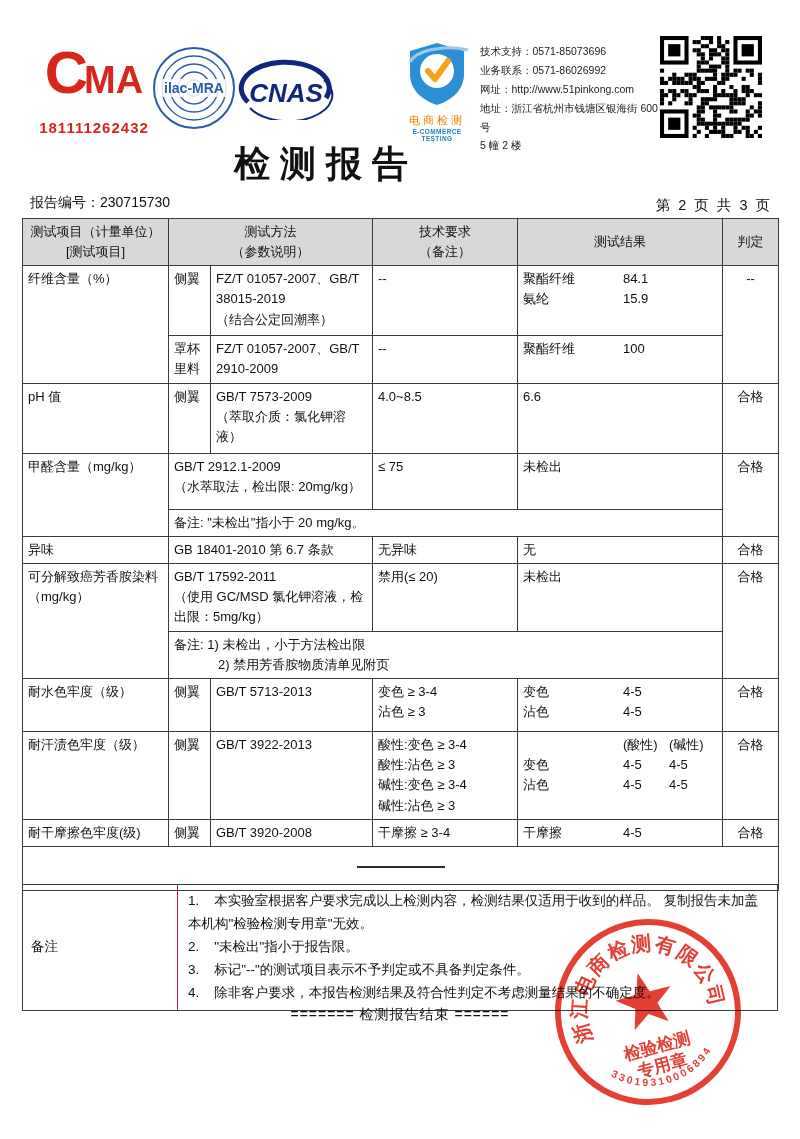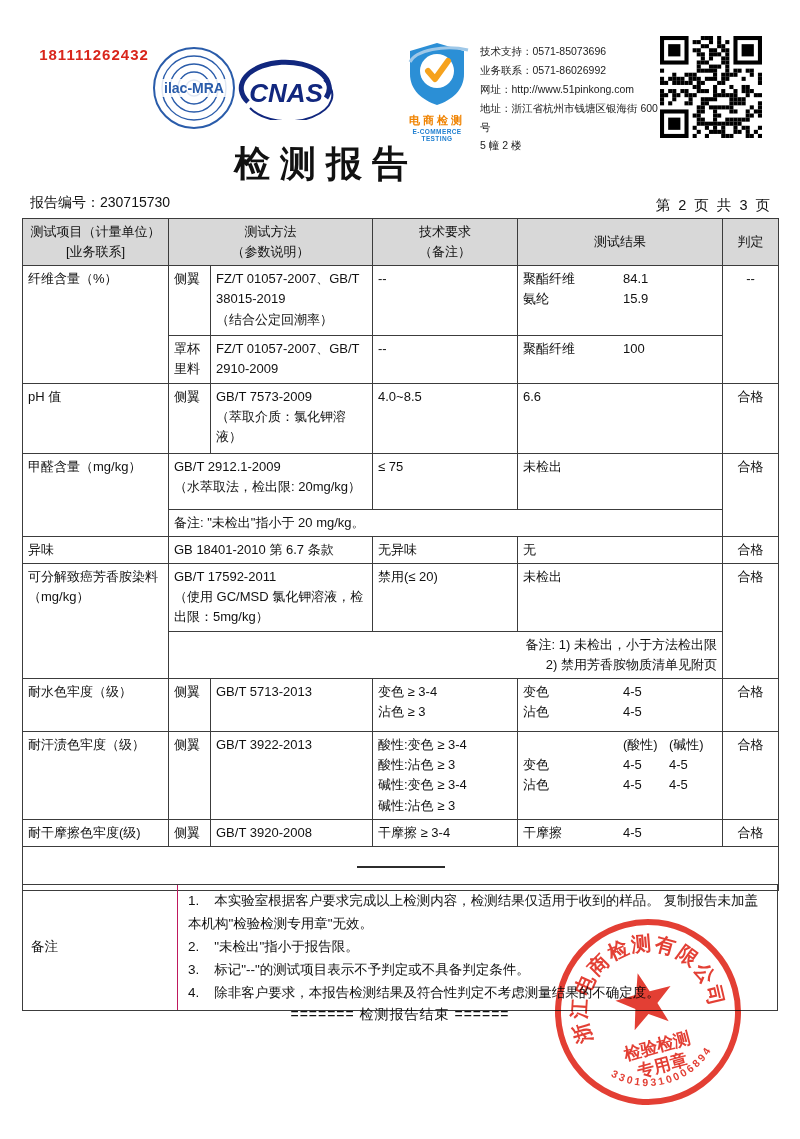--- a/index.html
+++ b/index.html
@@ -12,21 +12,21 @@
   .cma-letters{font-weight:bold;line-height:58px;white-space:nowrap;}
   .cma-c{font-size:60px;letter-spacing:-4px;}
   .cma-ma{font-size:38px;}
   .cma-num{font-size:15px;font-weight:bold;letter-spacing:1px;margin-top:2px;}
 
   .ilac{position:absolute;left:152px;top:46px;width:84px;height:84px;}
   .cnas{position:absolute;left:238px;top:58px;width:96px;height:62px;}
   .accr{position:absolute;left:340px;top:44px;width:56px;font-size:9px;line-height:1.55;
         color:#3f4a66;font-family:"Liberation Serif",serif;}
   .shield{position:absolute;left:398px;top:40px;width:78px;text-align:center;}
-  .shield-cn{color:#f08300;font-weight:bold;font-size:11px;letter-spacing:3px;margin-top:1px;}
+  .shield-cn{color:#f08300;font-weight:normal;font-size:11px;letter-spacing:3px;margin-top:1px;}
   .shield-en{color:#1f7fd0;font-weight:bold;font-size:6.5px;letter-spacing:.4px;}
 
   .contact{position:absolute;left:480px;top:42px;width:185px;font-size:10.5px;
            line-height:1.8;color:#222;}
   .qr{position:absolute;left:660px;top:36px;width:102px;height:102px;}
 
   
   .title{position:absolute;top:140px;left:0;width:652px;text-align:center;
          font-family:"Liberation Serif",serif;font-size:36px;font-weight:bold;letter-spacing:10px;}
   .report-no{position:absolute;top:194px;left:30px;font-size:14px;}
@@ -38,21 +38,21 @@
   table.rep th,table.rep td{border:1px solid #3c3c3c;padding:3px 5px;vertical-align:top;
             line-height:1.55;word-break:break-word;}
   table.rep th{background:#d8d8d8;font-weight:normal;text-align:center;vertical-align:middle;}
   td.c-verdict{text-align:center;}
   td.c-sample{padding:3px 4px;}
   .res-line{display:flex;}
   .res-n{flex:0 0 100px;}
   .res-v{flex:0 0 46px;}
   tr.h-head{height:47px;} tr.h-fa{height:70px;} tr.h-fb{height:42px;padding-left:8px;} tr.h-ph{height:70px;}
   tr.h-fo{height:56px;} tr.h-fon{height:22px;} tr.h-od{height:26px;} tr.h-am{height:68px;}
-  tr.h-amn{height:43px;text-align:right;} tr.h-wa{height:53px;} tr.h-sw{height:87px;} tr.h-ru{height:26px;}
+  tr.h-amn{height:43px;} tr.h-wa{height:53px;} tr.h-sw{height:87px;} tr.h-ru{height:26px;}
   tr.h-empty{height:44px;}
   td.note-cell{line-height:1.6;}
   .note-indent{padding-left:44px;}
   .center-dash{width:88px;height:0;border-top:2px solid #2c2c2c;margin:16px auto 0 auto;}
 
   
   .remarks{position:absolute;left:22px;top:884px;width:754px;border:1px solid #3c3c3c;
            display:flex;min-height:116px;font-size:13.5px;}
   .remarks-label{flex:0 0 146px;border-right:1px solid #be185d;display:flex;
                  align-items:center;padding-left:8px;}
@@ -67,20 +67,21 @@
          transform:rotate(-15deg);opacity:.9;mix-blend-mode:multiply;pointer-events:none;}
 </style>
 </head>
 <body>
 
 <div class="page">
 
   <div class="hdr">
 
     <div class="cma">
+      <div class="cma-letters"><span class="cma-c">C</span><span class="cma-ma">MA</span></div>
       <div class="cma-num">181111262432</div>
     </div>
 
     <svg class="ilac" viewBox="0 0 84 84" xmlns="http://www.w3.org/2000/svg">
       <circle cx="42" cy="42" r="40" fill="#ffffff" stroke="#2a5caa" stroke-width="2"></circle>
       <circle cx="42" cy="42" r="32" fill="none" stroke="#2a5caa" stroke-width="1.4"></circle>
       <circle cx="42" cy="42" r="24" fill="none" stroke="#2a5caa" stroke-width="1.4"></circle>
       <circle cx="42" cy="42" r="16" fill="none" stroke="#2a5caa" stroke-width="1.4"></circle>
       <circle cx="42" cy="42" r="8" fill="none" stroke="#2a5caa" stroke-width="1.4"></circle>
       <rect x="6" y="33" width="72" height="18" fill="#ffffff" opacity="0.85"></rect>
@@ -357,21 +358,21 @@
         <col style="width:42px">
         <col style="width:162px">
       <col style="width:145px">
         <col style="width:205px">
         <col style="width:56px">
     </colgroup>
     <thead>
       <tr class="h-head">
         <th>
           <div>测试项目（计量单位）</div>
-          <div>[业务联系]</div>
+          <div>[测试项目]</div>
         </th>
         <th colspan="2">
           <div>测试方法</div>
           <div>（参数说明）</div>
         </th>
         <th>
           <div>技术要求</div>
           <div>（备注）</div>
         </th>
         <th>测试结果</th>

